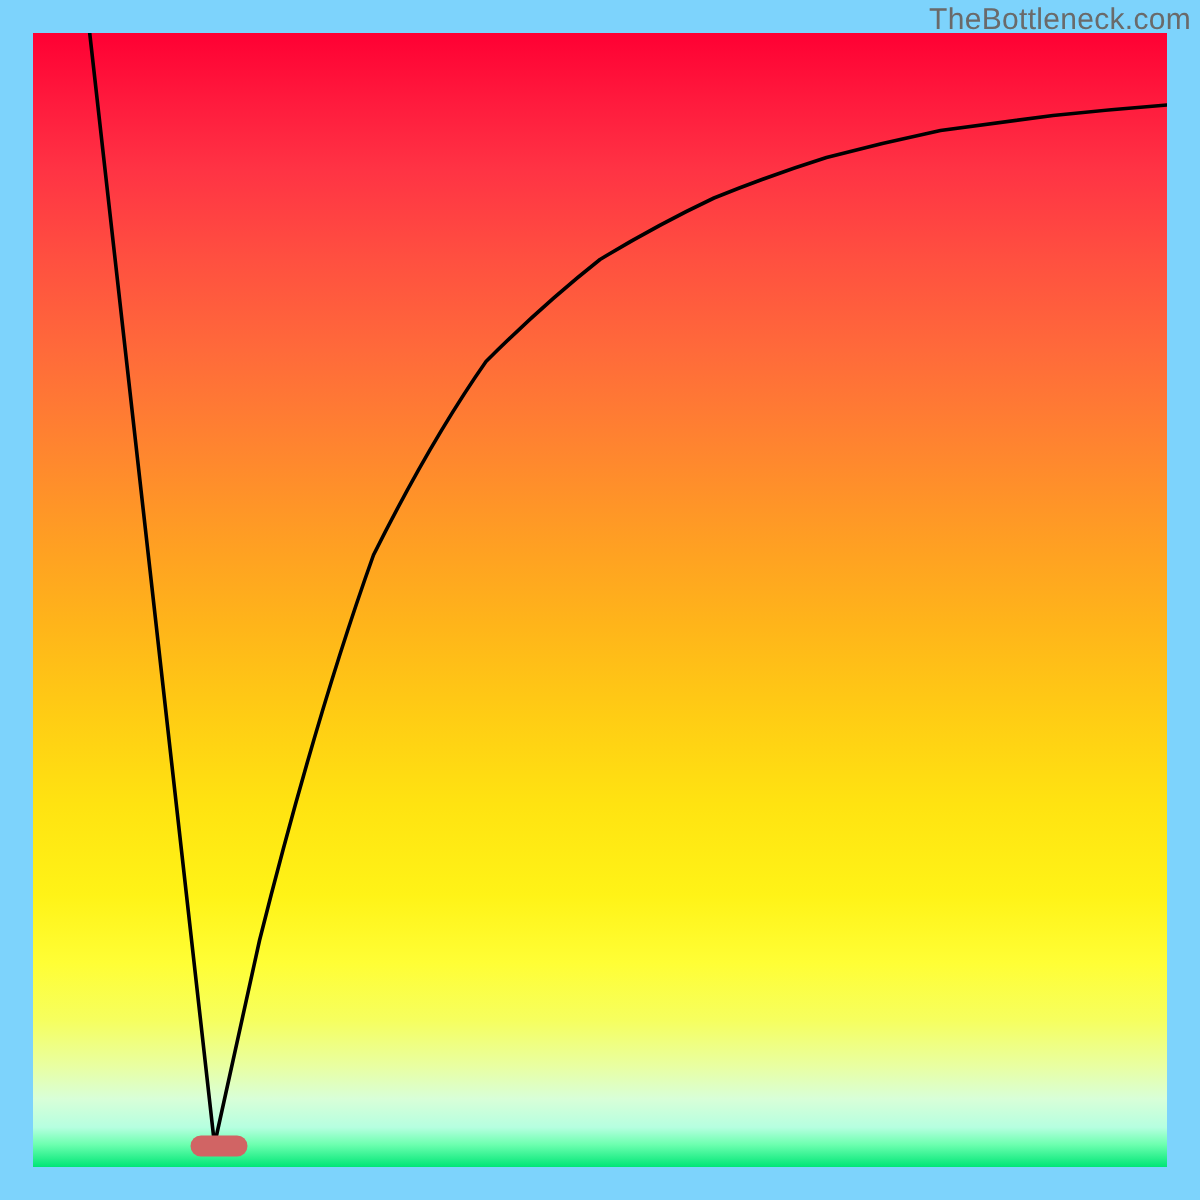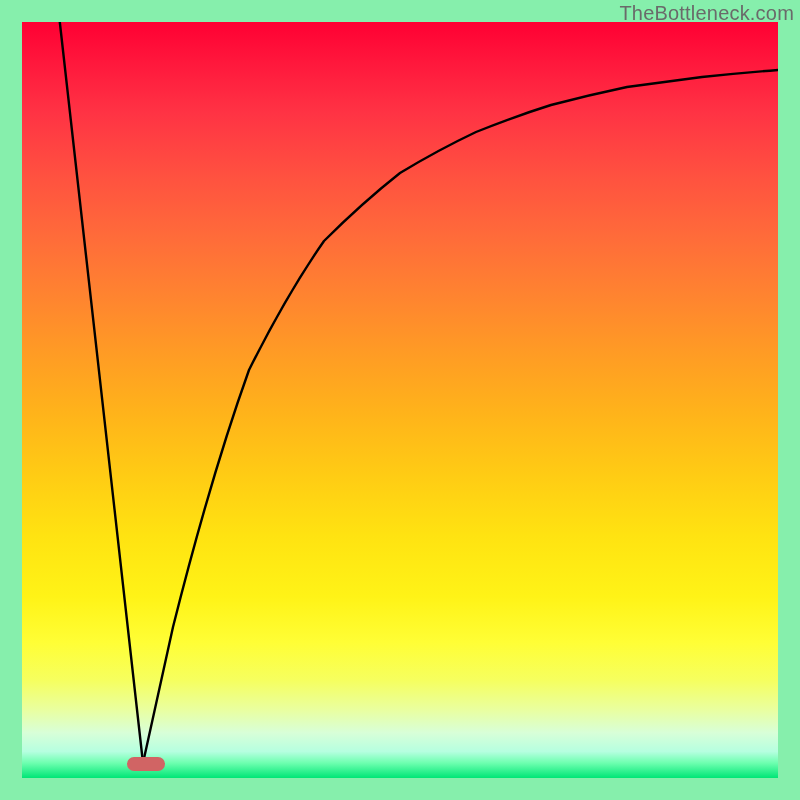--- a/index.html
+++ b/index.html
@@ -8,21 +8,21 @@
     width: 800px;
     height: 800px;
     overflow: hidden;
     background: #000;
     font-family: Arial, Helvetica, sans-serif;
   }
   .frame {
     position: relative;
     width: 800px;
     height: 800px;
-    background: #86efac;
+    background: #7dd3fc;
   }
   .plot-area {
     position: absolute;
     left: 22px;
     top: 22px;
     width: 756px;
     height: 756px;
     overflow: hidden;
   }
   .gradient {

